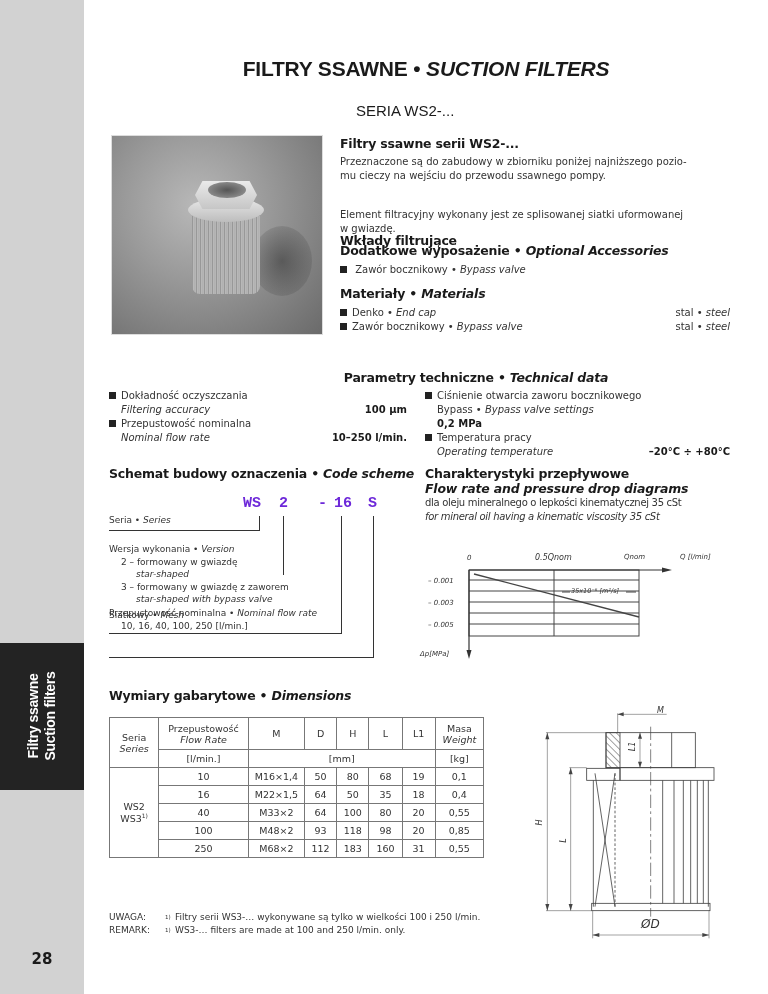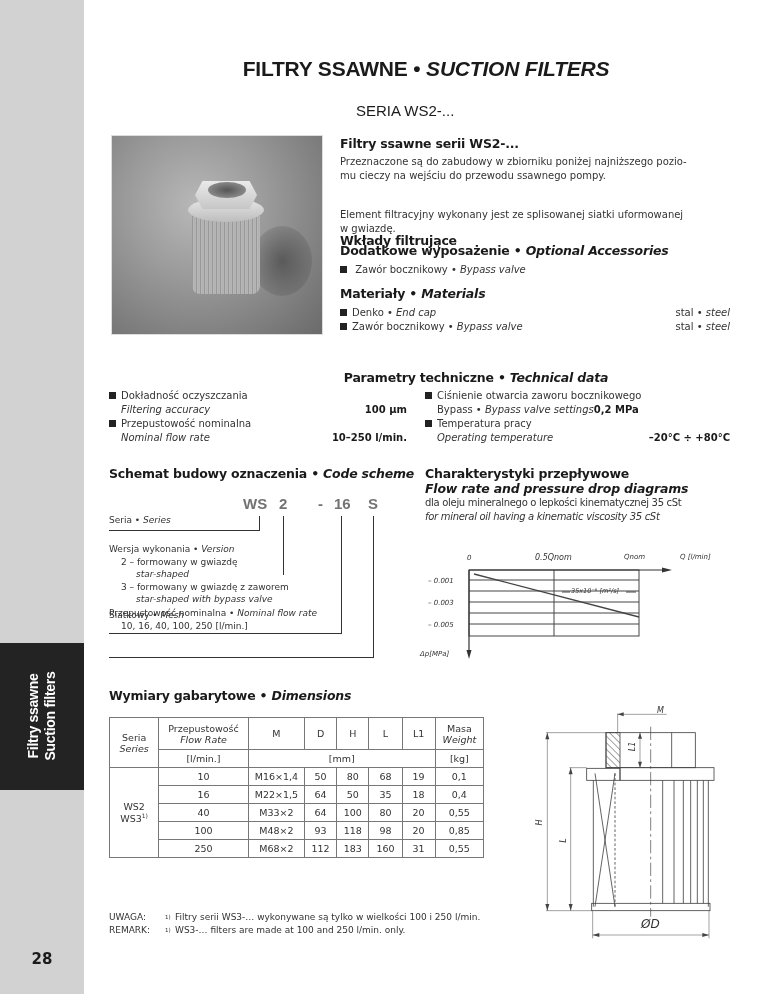--- a/index.html
+++ b/index.html
@@ -23,21 +23,21 @@
   .filter-shadow { position: absolute; left: 140px; top: 90px; width: 60px; height: 70px; background: radial-gradient(ellipse, rgba(40,40,40,0.5), rgba(40,40,40,0)); border-radius: 50%; }
 
   .h3 { font-family: "DejaVu Sans", sans-serif; font-weight: bold; font-size: 12.5px; letter-spacing: -0.2px; color: #1a1a1a; }
   .h3 i { font-style: italic; }
   .para { font-family: "DejaVu Sans", sans-serif; font-size: 10px; line-height: 14px; color: #333; }
   .txt { font-family: "DejaVu Sans", sans-serif; font-size: 10px; line-height: 14px; color: #333; }
   .bullet::before { content: ""; display: inline-block; width: 7px; height: 7px; background: #222; margin-right: 5px; vertical-align: 0px; }
   .it { font-style: italic; }
   .b { font-weight: bold; color: #1a1a1a; }
 
-  .code-letters { font-family: Liberation Sans, sans-serif; font-weight: bold; font-size: 15px; color: #737373; }
+  .code-letters { font-family: Liberation Mono, monospace; font-weight: bold; font-size: 15px; color: #6d28d9; }
   .vline { position: absolute; background: #333; width: 1.3px; }
   .hline { position: absolute; background: #333; height: 1.3px; }
 
   table.dims { position: absolute; left: 109px; top: 717px; width: 375px; border-collapse: collapse; font-family: "DejaVu Sans", sans-serif; font-size: 9.5px; color: #333; }
   table.dims td { border: 1px solid #777; text-align: center; padding: 0 2px; height: 18px; }
   table.dims tr.hdr td { height: 32px; }
 
   .small-it { font-family: "DejaVu Sans", sans-serif; font-style: italic; font-size: 7px; color: #333; }
 </style>
 </head>
@@ -109,21 +109,21 @@
   </div>
   <div class="txt bullet">Przepustowość nominalna</div>
   <div class="txt" style="display:flex; justify-content:space-between; padding-left:12px;">
     <span class="it">Nominal flow rate</span>
     <span class="b">10–250 l/min.</span>
   </div>
 </div>
 
 <div class="abs" style="left:425px; top:389px; width:305px;">
   <div class="txt bullet">Ciśnienie otwarcia zaworu bocznikowego</div>
-  <div class="txt" style="display:flex; justify-content:flex-start; padding-left:12px;">
+  <div class="txt" style="display:flex; justify-content:space-between; padding-left:12px;flex-direction:column;">
     <span><span>Bypass • </span><span class="it">Bypass valve settings</span></span>
     <span class="b">0,2 MPa</span>
   </div>
   <div class="txt bullet">Temperatura pracy</div>
   <div class="txt" style="display:flex; justify-content:space-between; padding-left:12px;">
     <span class="it">Operating temperature</span>
     <span class="b">–20°C ÷ +80°C</span>
   </div>
 </div>
 

